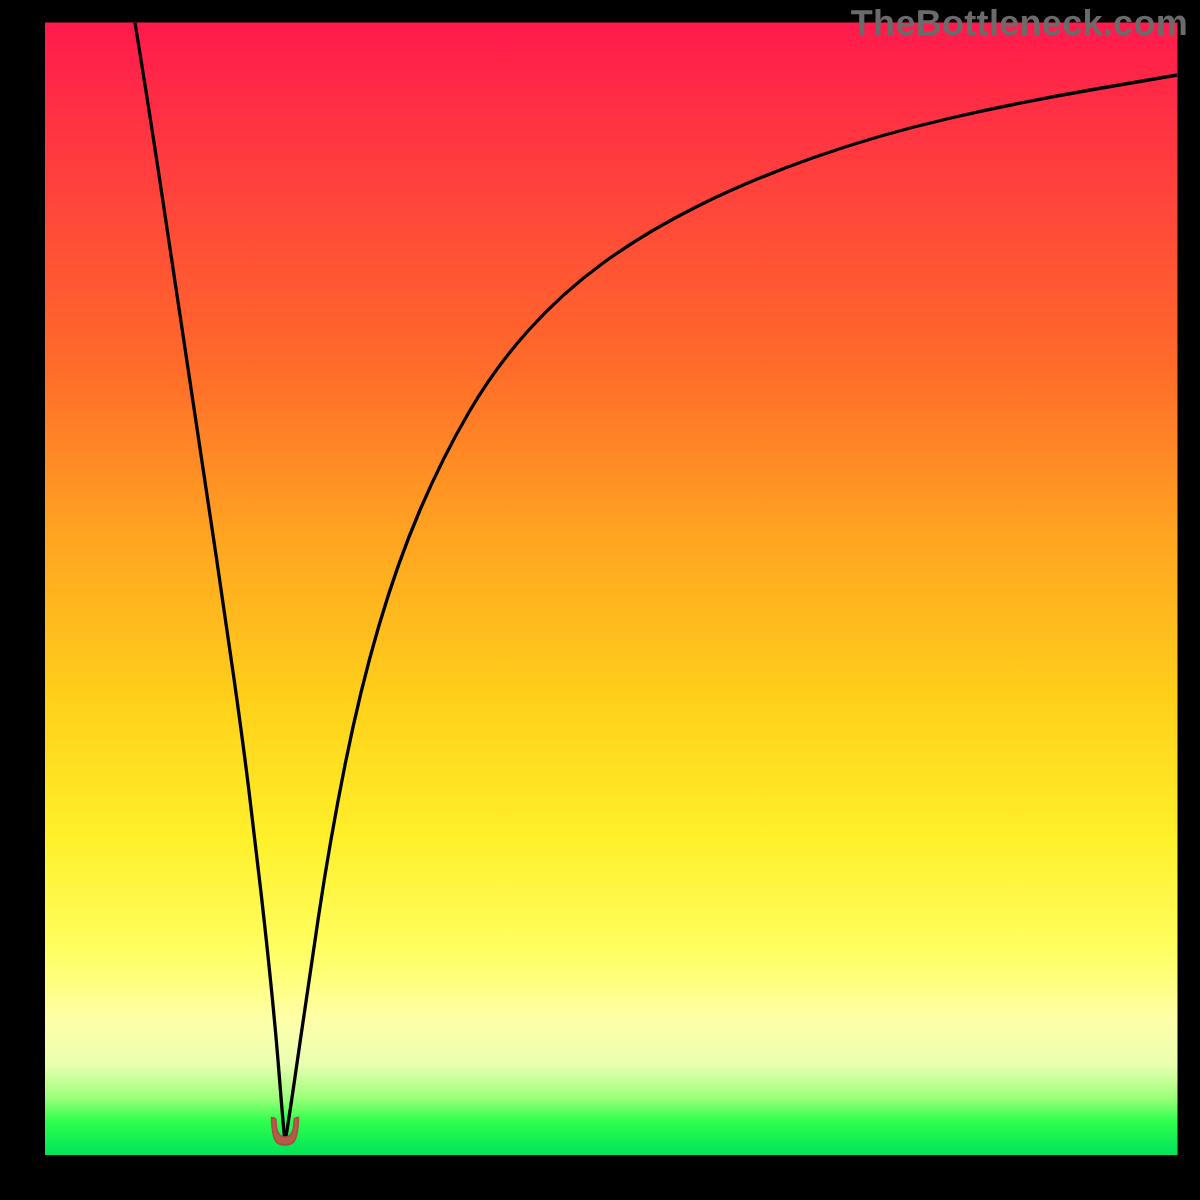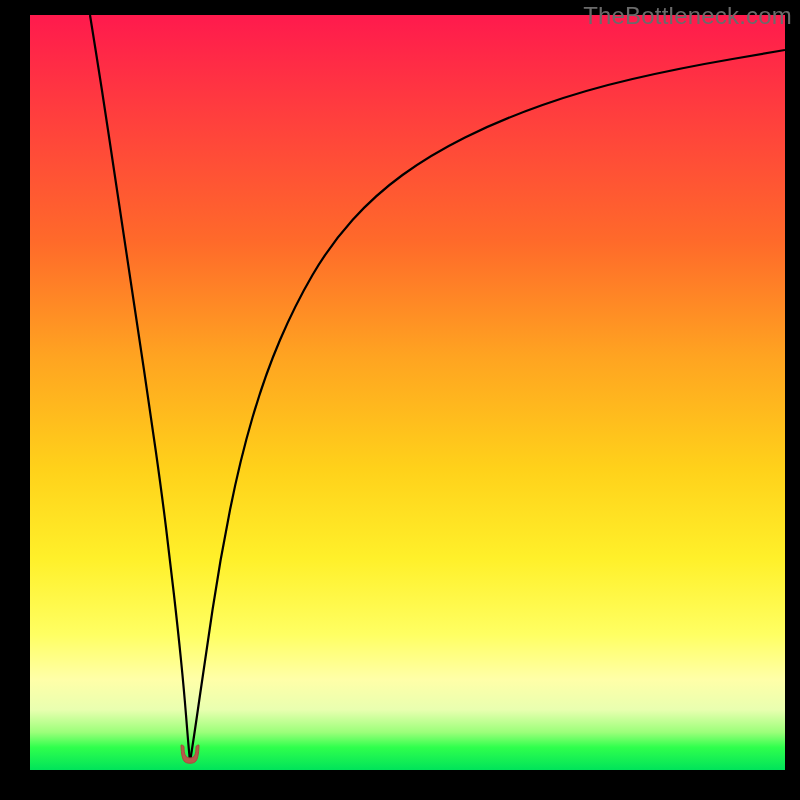--- a/index.html
+++ b/index.html
@@ -40,21 +40,21 @@
       #9cff7a 95%,
       #2fff4d 97%,
       #00e35a 100%
     );
   }
   .watermark {
     position: absolute;
     top: 2px;
     right: 8px;
     font-size: 24px;
-    font-weight: 400;
+    font-weight: 700;
     color: #6b6b6b;
     letter-spacing: 0.2px;
     z-index: 20;
     user-select: none;
     text-align: right;
   }
   svg.curve {
     position: absolute;
     left: 0;
     top: 0;

